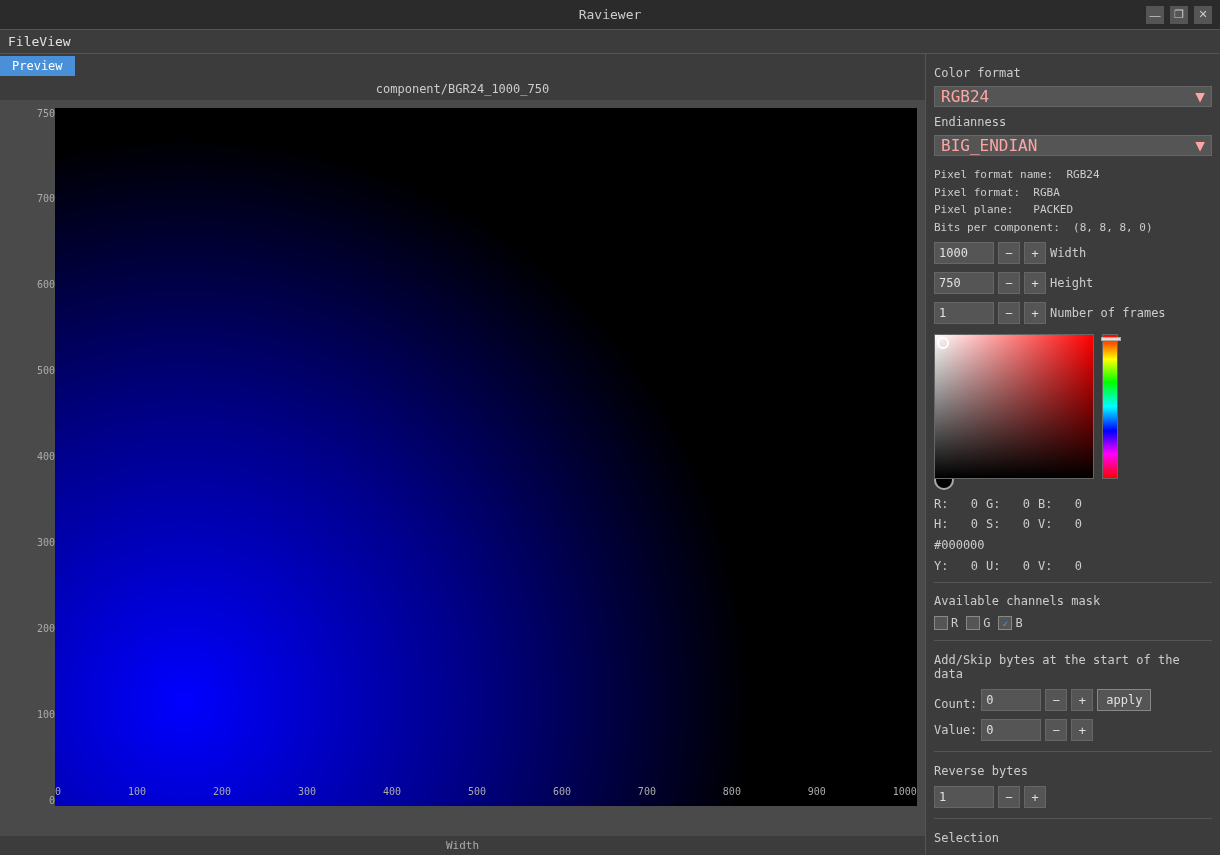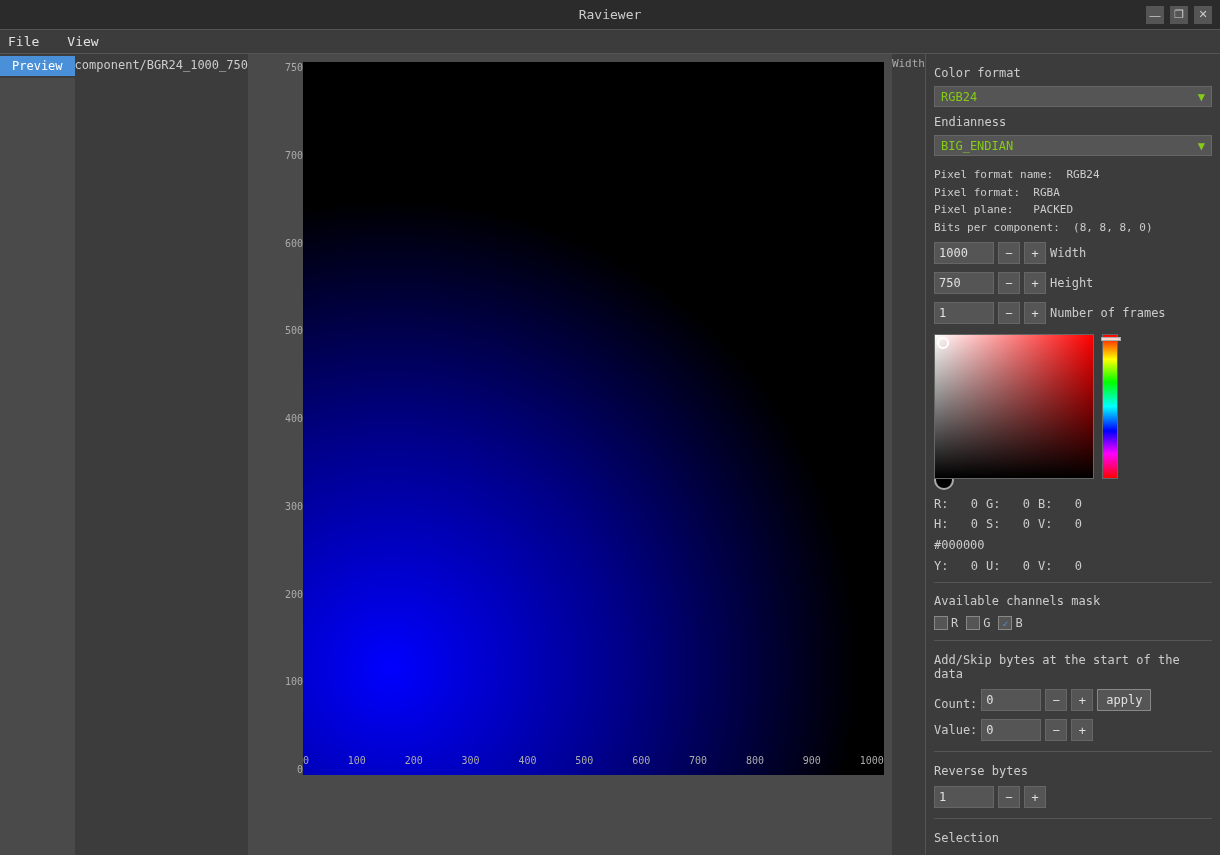--- a/index.html
+++ b/index.html
@@ -46,40 +46,40 @@
       justify-content: center;
     }
     
     #menubar {
       width: 100%;
       height: 24px;
       background: #3c3c3c;
       display: flex;
       align-items: center;
       padding: 0 8px;
-      gap: 28px;
+      gap: 0;
       border-bottom: 1px solid #555;
     }
     .menu-item {
       color: #e0e0e0;
       cursor: pointer;
       font-size: 13px;
     }
     
     #main {
       display: flex;
       width: 100%;
       height: calc(855px - 54px);
     }
     
     #left-panel {
       flex: 1;
       background: #4a4a4a;
       display: flex;
-      flex-direction: row;
+      flex-direction: column;
       overflow: hidden;
     }
     #tab-bar {
       height: 24px;
       background: #3c3c3c;
       display: flex;
       align-items: center;
     }
     .tab {
       padding: 3px 12px;
@@ -194,22 +194,22 @@
       display: flex;
       align-items: center;
       background: #555;
       border: 1px solid #666;
       height: 24px;
       padding: 0 6px;
       cursor: pointer;
       justify-content: space-between;
     }
     .dropdown-row span {
-      color: #84cc16;
-      font-size: 12px;
+      color: #fca5a5;
+      font-size: 16px;
     }
     .dropdown-arrow {
       color: #ccc;
     }
     
     .info-text {
       color: #ccc;
       font-size: 11px;
       line-height: 1.6;
     }

